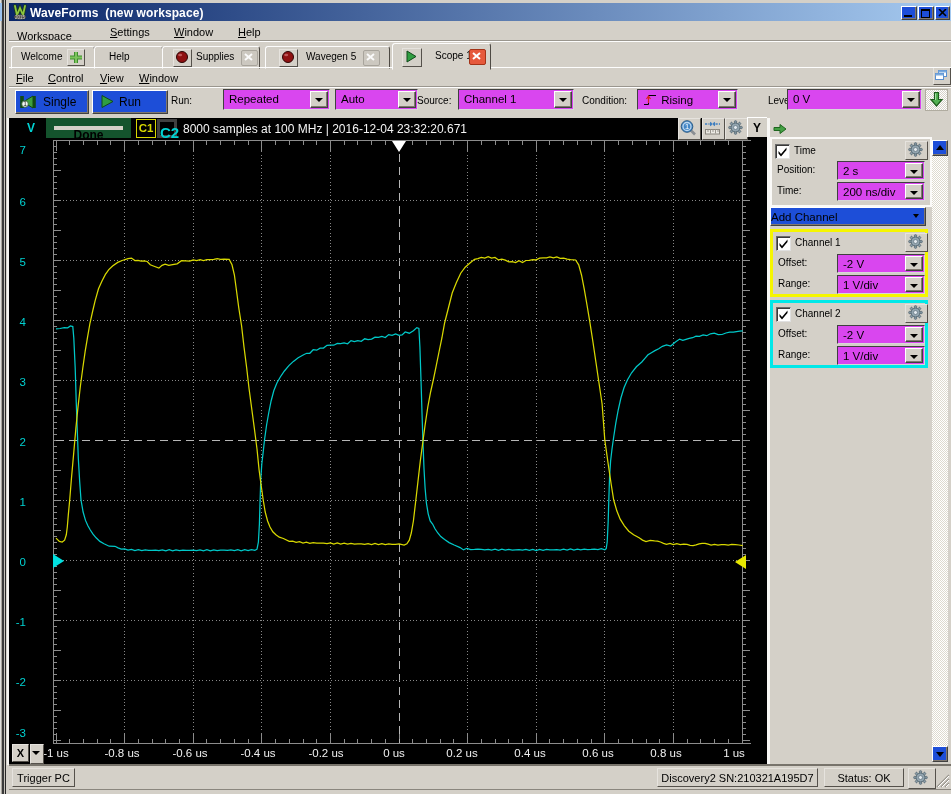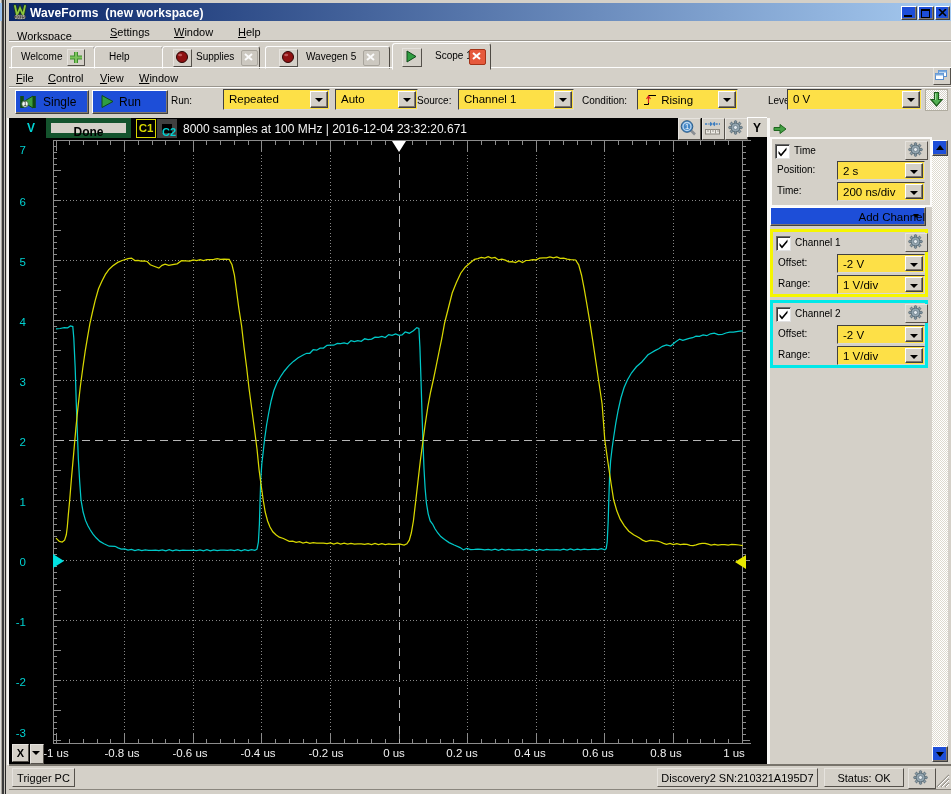--- a/index.html
+++ b/index.html
@@ -1,18 +1,18 @@
 <!DOCTYPE html>
 <html><head><meta charset="utf-8"><style>
 html,body{margin:0;padding:0;width:951px;height:794px;overflow:hidden;background:#d4d0c8;
 font-family:"Liberation Sans",sans-serif;font-size:11px;color:#000;}
 .abs{position:absolute;}
 .raised{background:#1d4ed8;border:1px solid;border-color:#ffffff #404040 #404040 #ffffff;box-shadow:inset -1px -1px 0 #80786f;}
 .raised2{background:#d4d0c8;border:1px solid;border-color:#e6e3de #55514b #55514b #e6e3de;}
-.combo{background:#fde047;border:1px solid;border-color:#404040 #d8d8d8 #d8d8d8 #404040;}
+.combo{background:#d946ef;border:1px solid;border-color:#404040 #d8d8d8 #d8d8d8 #404040;}
 .cbtn{position:absolute;right:1px;top:1px;bottom:1px;width:16px;background:#d4d0c8;border:1px solid;border-color:#fff #404040 #404040 #fff;box-shadow:inset -1px -1px 0 #80786f;}
 .dar{position:absolute;left:4px;top:6px;width:0;height:0;border:4px solid transparent;border-top:4px solid #000;border-bottom:none;}
 .ct{position:absolute;left:5px;top:3px;font-size:11.5px;white-space:nowrap;}
 .lbl{position:absolute;font-size:10px;white-space:nowrap;}
 .tab{position:absolute;top:46px;height:21px;background:#d2cec6;border:1px solid;border-color:#fcfcfc #4e4a44 transparent #fcfcfc;border-radius:3px 3px 0 0;}
 .tick{position:absolute;width:13px;height:13px;background:#fff;border:1px solid;border-color:#6a6a6a #e0e0e0 #e0e0e0 #6a6a6a;box-shadow:inset 1px 1px 0 #3a3a3a;}
 .u{text-decoration:underline;}
 
 </style></head><body>
 <div class="abs" style="left:0;top:0;width:1px;height:794px;background:#e0e0dc"></div>
@@ -508,23 +508,23 @@
 <text x="316.0" y="617" fill="#f0f0f0" font-size="11.5" text-anchor="middle">-0.2 us</text>
 <text x="384.0" y="617" fill="#f0f0f0" font-size="11.5" text-anchor="middle">0 us</text>
 <text x="452.0" y="617" fill="#f0f0f0" font-size="11.5" text-anchor="middle">0.2 us</text>
 <text x="520.0" y="617" fill="#f0f0f0" font-size="11.5" text-anchor="middle">0.4 us</text>
 <text x="588.0" y="617" fill="#f0f0f0" font-size="11.5" text-anchor="middle">0.6 us</text>
 <text x="656.0" y="617" fill="#f0f0f0" font-size="11.5" text-anchor="middle">0.8 us</text>
 <text x="724.0" y="617" fill="#f0f0f0" font-size="11.5" text-anchor="middle">1 us</text>
 </g>
 </svg>
 <div class="abs" style="left:27px;top:121px;color:#00d2d2;font-size:12px;font-weight:bold">V</div>
-<div class="abs" style="left:46px;top:118px;width:85px;height:20px;background:#d4d0c8;border:5px solid #14532d;box-sizing:border-box;text-align:center;font-weight:bold;font-size:12px;padding-top:2px">Done</div>
+<div class="abs" style="left:46px;top:118px;width:85px;height:20px;background:#d4d0c8;border:8px solid #14532d;box-sizing:border-box;text-align:center;font-weight:bold;font-size:12px;padding-top:2px">Done</div>
 <div class="abs" style="left:136px;top:119px;width:20px;height:19px;border:1px solid #d8d800;box-sizing:border-box;text-align:center;font-weight:bold;font-size:11.5px;color:#d8d800;padding-top:2px">C1</div>
-<div class="abs" style="left:157px;top:119px;width:20px;height:19px;border:5px solid #404040;box-sizing:border-box;text-align:center;font-weight:bold;font-size:11px;color:#00d2d2;padding-top:2px">C2</div>
+<div class="abs" style="left:157px;top:119px;width:20px;height:19px;border:3px solid #404040;box-sizing:border-box;text-align:center;font-weight:bold;font-size:15px;color:#00d2d2;padding-top:2px">C2</div>
 <div class="abs" style="left:183px;top:122px;color:#f4f4f4;font-size:12px">8000 samples at 100 MHz | 2016-12-04 23:32:20.671</div>
 <div class="abs raised2" style="left:678px;top:118px;width:21px;height:20px"><svg width="19" height="18" viewBox="0 0 19 18">
       <path d="M12 11.5 L16 15.5" stroke="#8a8e92" stroke-width="2.6"></path>
       <circle cx="8" cy="7.5" r="5.8" fill="#4286c6" stroke="#2a5a84" stroke-width="1"></circle>
       <circle cx="8" cy="7.5" r="4" fill="none" stroke="#bdd7ee" stroke-width="1.3"></circle>
       <text x="8" y="10.3" font-size="7.5" fill="#fff" text-anchor="middle" font-family="Liberation Sans">1</text>
     </svg></div>
 <div class="abs raised2" style="left:702px;top:118px;width:21px;height:20px"><svg width="19" height="18" viewBox="0 0 19 18">
       <path d="M2 5 H6.5 M12.5 5 H17" stroke="#3d7ec0" stroke-width="1.3" stroke-dasharray="2.2 1.2"></path>
       <path d="M10.5 5 L7 2.8 V7.2 Z M8.5 5 L12 2.8 V7.2 Z" fill="#3d7ec0"></path>
@@ -576,21 +576,21 @@
       <div class="dar"></div>
     </div>
   </div>
 <div class="lbl" style="left:777px;top:185px">Time:</div>
 <div class="abs combo" style="left:837px;top:182px;width:86px;height:17px">
     <div class="ct" style="left:5px">200 ns/div</div>
     <div class="cbtn">
       <div class="dar"></div>
     </div>
   </div>
-<div class="abs raised" style="left:770px;top:207px;width:156px;height:19px;text-align:right;padding-top:3px;box-sizing:border-box;font-size:11.5px">Add Channel</div>
+<div class="abs raised" style="left:770px;top:207px;width:156px;height:19px;text-align:left;padding-top:3px;box-sizing:border-box;font-size:11.5px">Add Channel</div>
 <div class="abs" style="left:913px;top:214px;width:0;height:0;border:3.5px solid transparent;border-top:4px solid #000"></div>
 <div class="abs" style="left:770px;top:229px;width:158px;height:68px;background:#d4d0c8;border:3px solid #f6f600;box-sizing:border-box"></div>
 <div class="abs tick" style="left:776px;top:236px"><svg width="13" height="13" viewBox="0 0 13 13">
       <path d="M2.5 6 L5 9 L10.5 2.5 L10.5 5 L5 11.5 L2.5 8.5 Z" fill="#000"></path>
     </svg></div>
 <div class="lbl" style="left:795px;top:237px">Channel 1</div>
 <div class="abs raised2" style="left:905px;top:233px;width:21px;height:17px"></div>
 <svg class="abs" style="left:908px;top:234px" width="15" height="15" viewBox="0 0 16 16">
     <g fill="#8b9da8" stroke="#4f616c" stroke-width="0.8">
       <rect x="6.8" y="0.8" width="2.4" height="14.4" rx="0.8" transform="rotate(0 8 8)"></rect>

